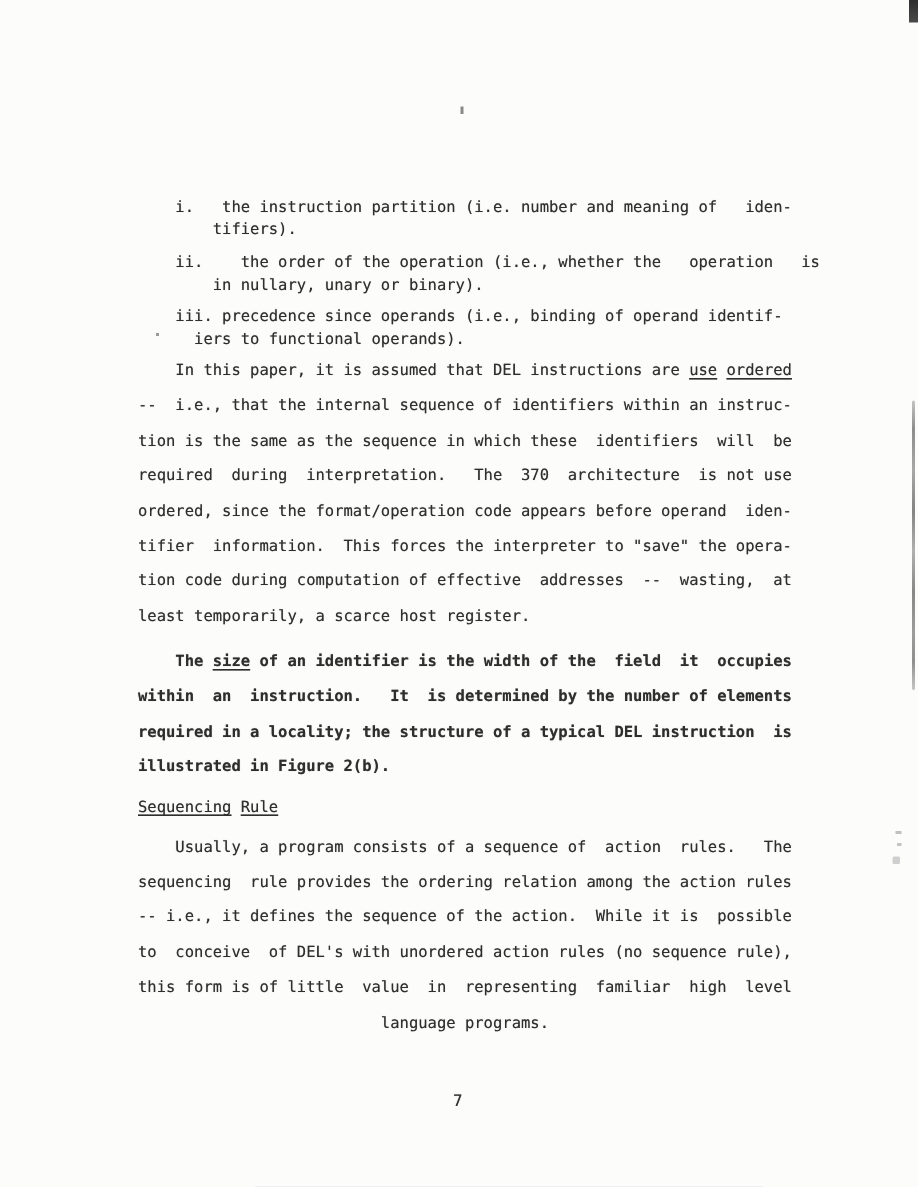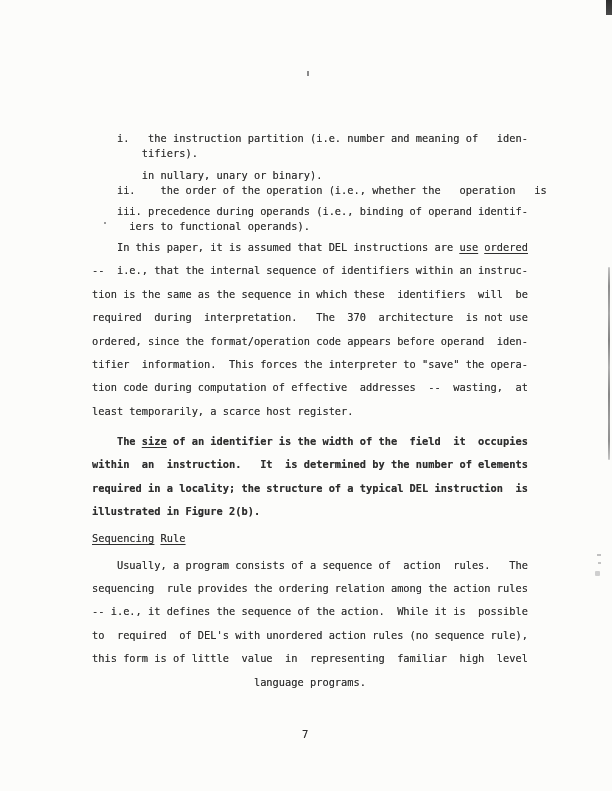--- a/index.html
+++ b/index.html
@@ -46,25 +46,25 @@
 <body>
 
 <div class="page">
   <div id="doc">
       <div class="block list" style="top: 131px;">
         <div class="list-item">
           <div class="line">    i.   the instruction partition (i.e. number and meaning of   iden-</div>
           <div class="line">        tifiers).</div>
         </div>
         <div class="list-item">
+          <div class="line">    ii.    the order of the operation (i.e., whether the   operation   is</div>
           <div class="line">        in nullary, unary or binary).</div>
-          <div class="line">    ii.    the order of the operation (i.e., whether the   operation   is</div>
         </div>
         <div class="list-item">
-          <div class="line">    iii. precedence during operands (i.e., binding of operand identif-</div>
+          <div class="line">    iii. precedence since operands (i.e., binding of operand identif-</div>
           <div class="line">      iers to functional operands).</div>
         </div>
       </div>
       <div class="block para" style="top: 236px;">
         <div class="line">    In this paper, it is assumed that DEL instructions are <u>use</u> <u>ordered</u></div>
         <div class="line">--  i.e., that the internal sequence of identifiers within an instruc-</div>
         <div class="line">tion is the same as the sequence in which these  identifiers  will  be</div>
         <div class="line">required  during  interpretation.   The  370  architecture  is not use</div>
         <div class="line">ordered, since the format/operation code appears before operand  iden-</div>
         <div class="line">tifier  information.  This forces the interpreter to "save" the opera-</div>
@@ -77,21 +77,21 @@
         <div class="line">required in a locality; the structure of a typical DEL instruction  is</div>
         <div class="line">illustrated in Figure 2(b).</div>
       </div>
       <div class="block heading" style="top: 527px; text-align: center;">
         <div class="line"><u>Sequencing</u> <u>Rule</u></div>
       </div>
       <div class="block para" style="top: 553.5px; text-align: center;">
         <div class="line">    Usually, a program consists of a sequence of  action  rules.   The</div>
         <div class="line">sequencing  rule provides the ordering relation among the action rules</div>
         <div class="line">-- i.e., it defines the sequence of the action.  While it is  possible</div>
-        <div class="line">to  required  of DEL's with unordered action rules (no sequence rule),</div>
+        <div class="line">to  conceive  of DEL's with unordered action rules (no sequence rule),</div>
         <div class="line">this form is of little  value  in  representing  familiar  high  level</div>
         <div class="line">language programs.</div>
       </div>
     </div>
 
   <div class="page-number">7</div>
 
   <div class="artifact corner-block"></div>
   <div class="artifact edge-streak"></div>
   <div class="artifact speck-top"></div>

